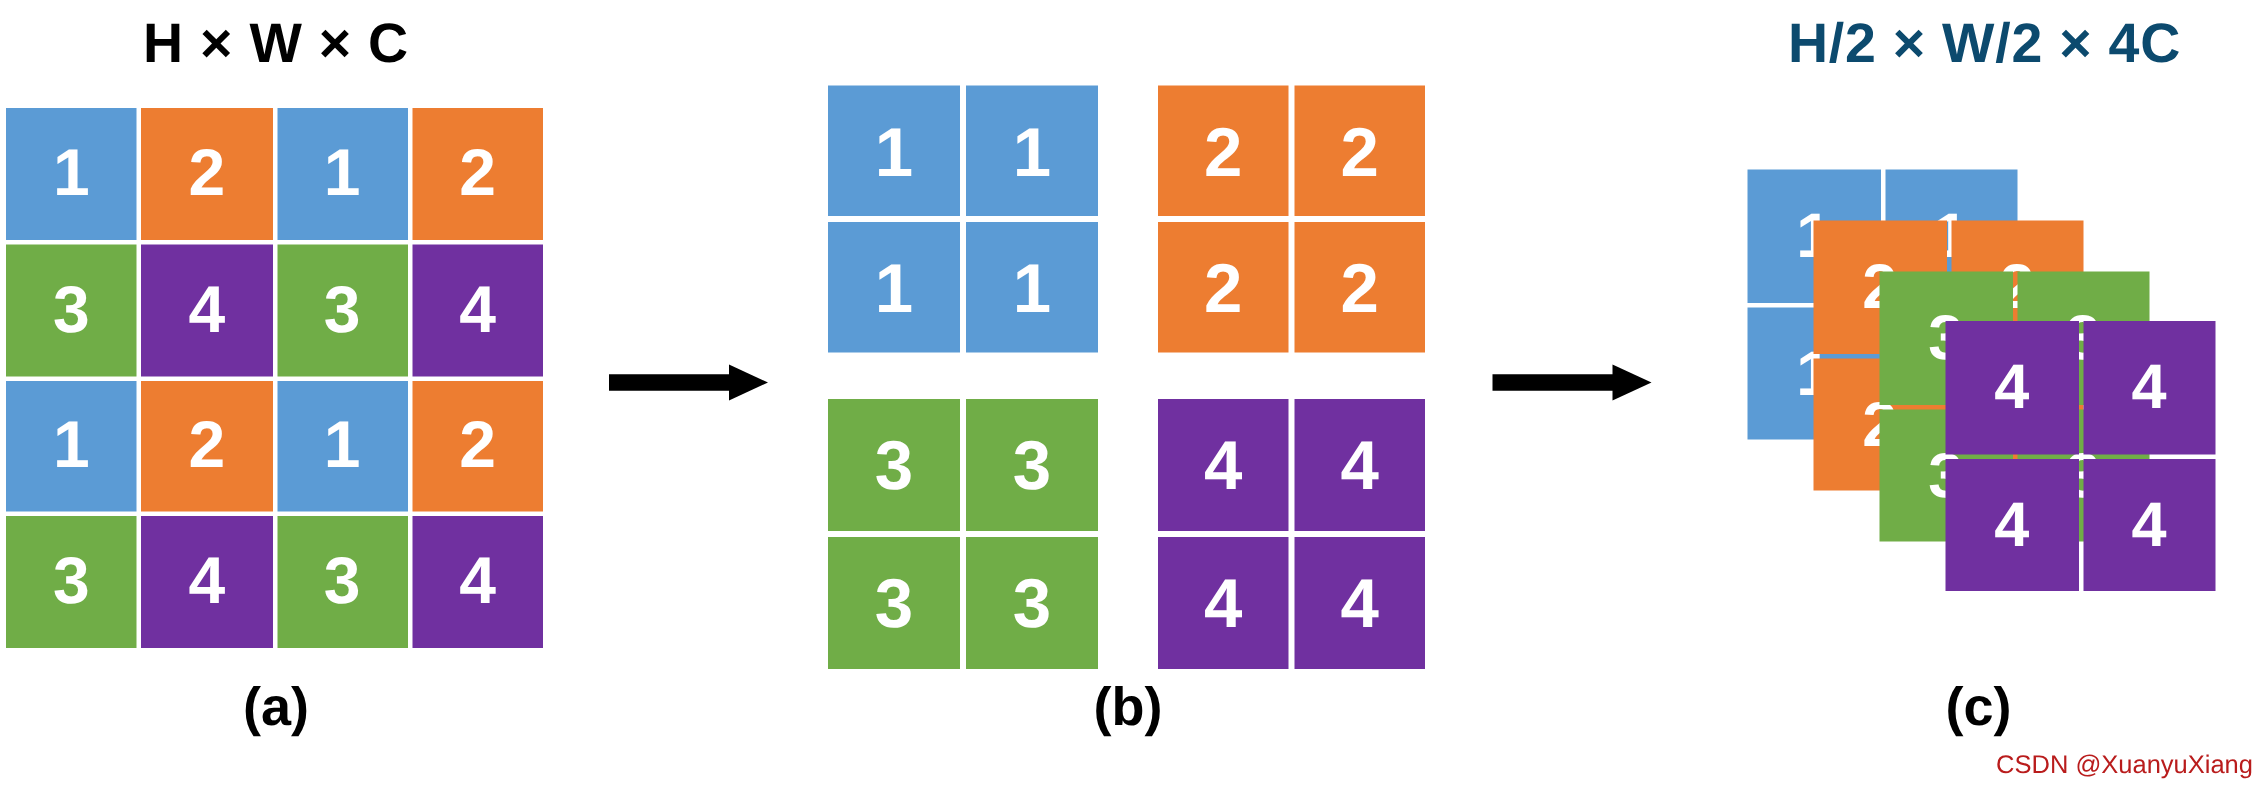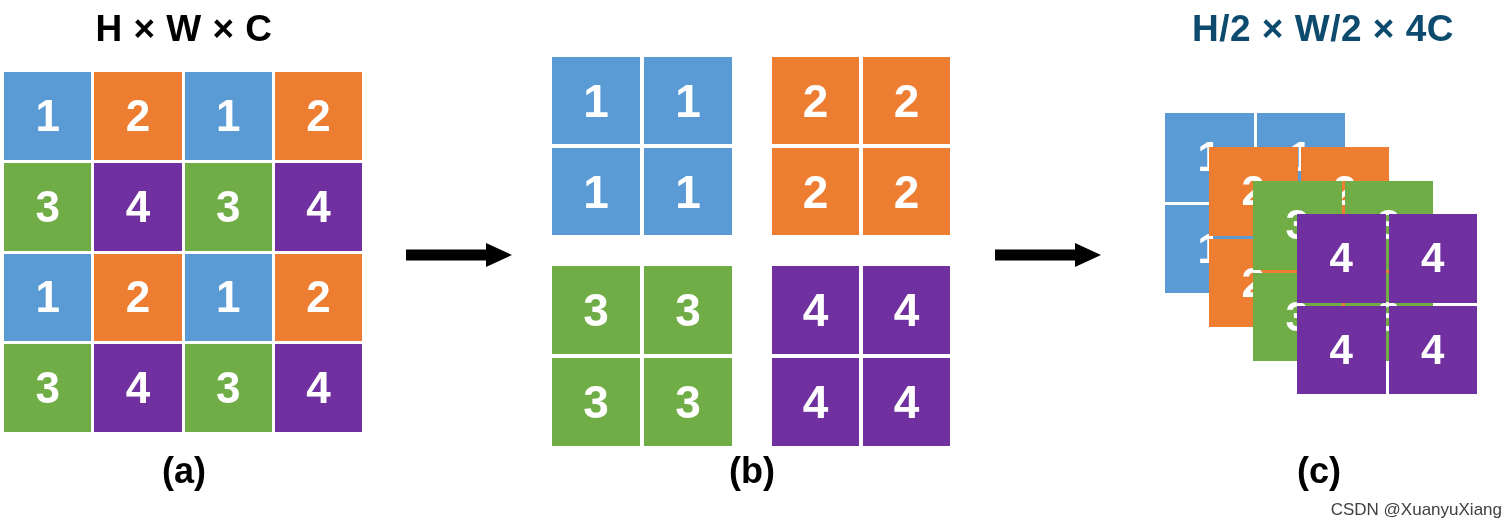--- a/index.html
+++ b/index.html
@@ -184,15 +184,15 @@
     <div class="layer" id="c-purple">
         <div class="cell" style="background: rgb(112, 48, 160); color: rgb(255, 255, 255);">4</div>
         <div class="cell" style="background: rgb(112, 48, 160); color: rgb(255, 255, 255);">4</div>
         <div class="cell" style="background: rgb(112, 48, 160); color: rgb(255, 255, 255);">4</div>
         <div class="cell" style="background: rgb(112, 48, 160); color: rgb(255, 255, 255);">4</div>
       </div>
   </div>
 
   <div class="panel-label" id="label-c" style="color: rgb(0, 0, 0);">(c)</div>
 
-  <div id="watermark" style="color: #404040;">CSDN @XuanyuXiang</div>
+  <div id="watermark" style="color: #b91c1c;">CSDN @XuanyuXiang</div>
 
 </div>
 
 </body></html>

